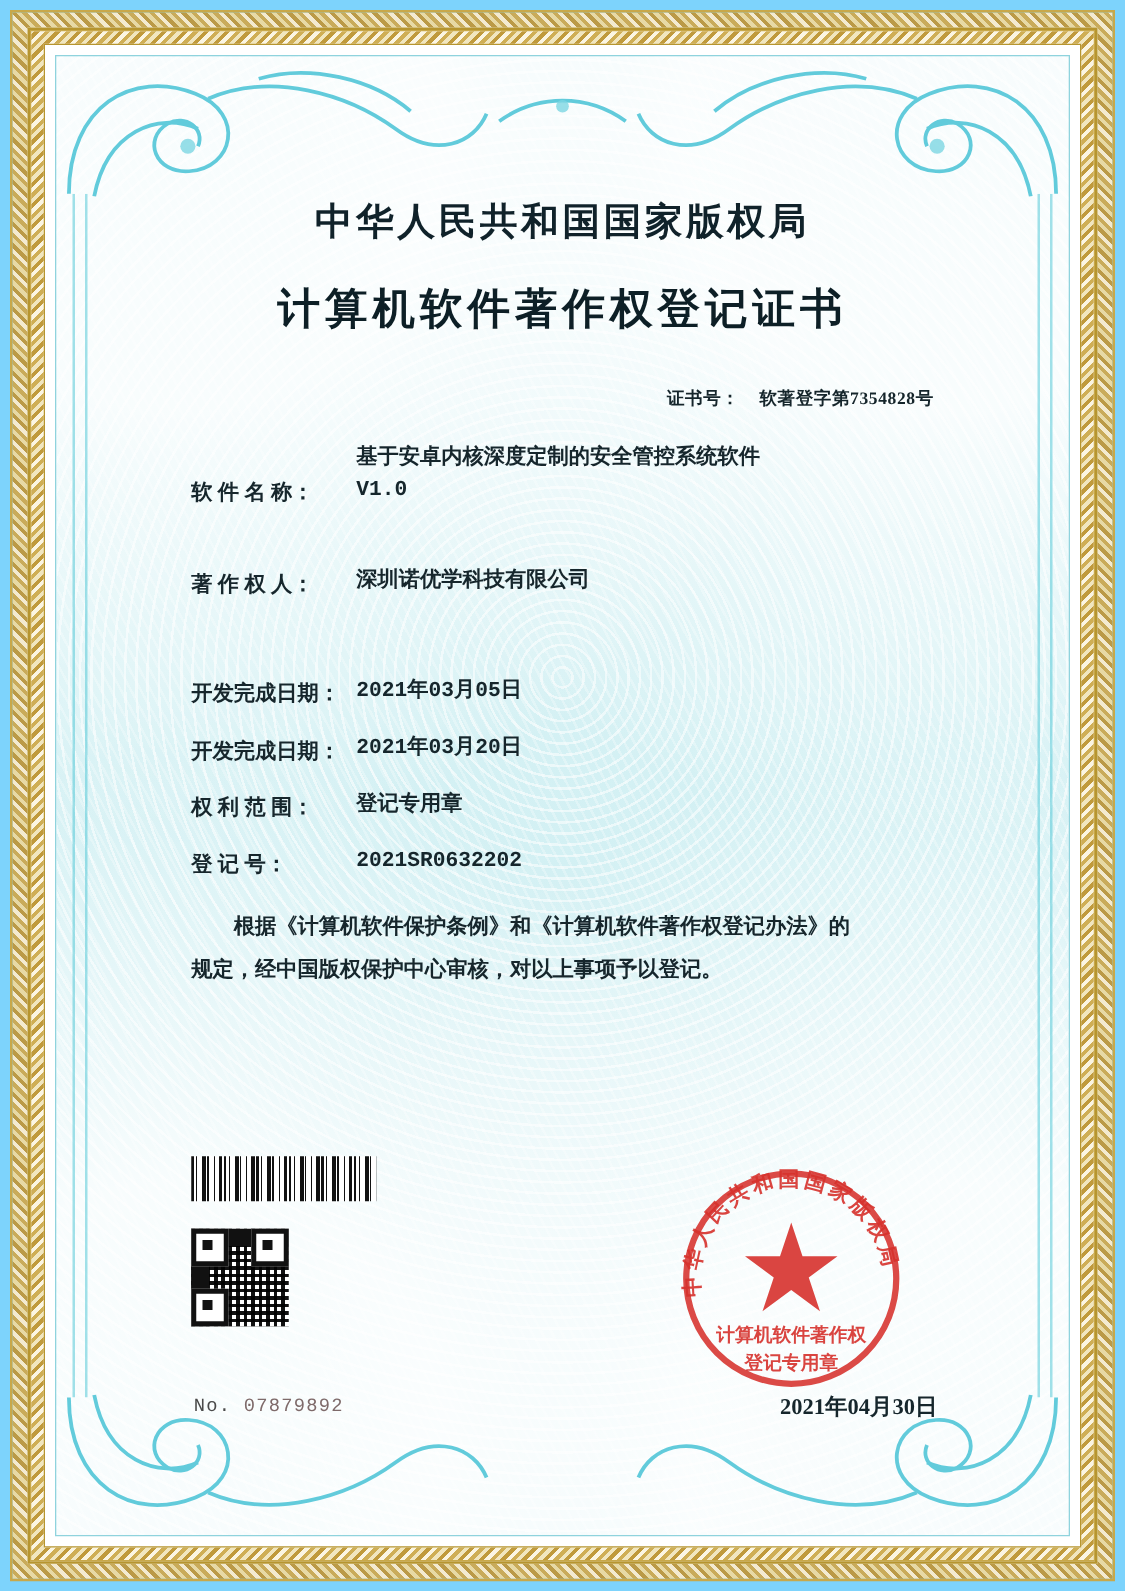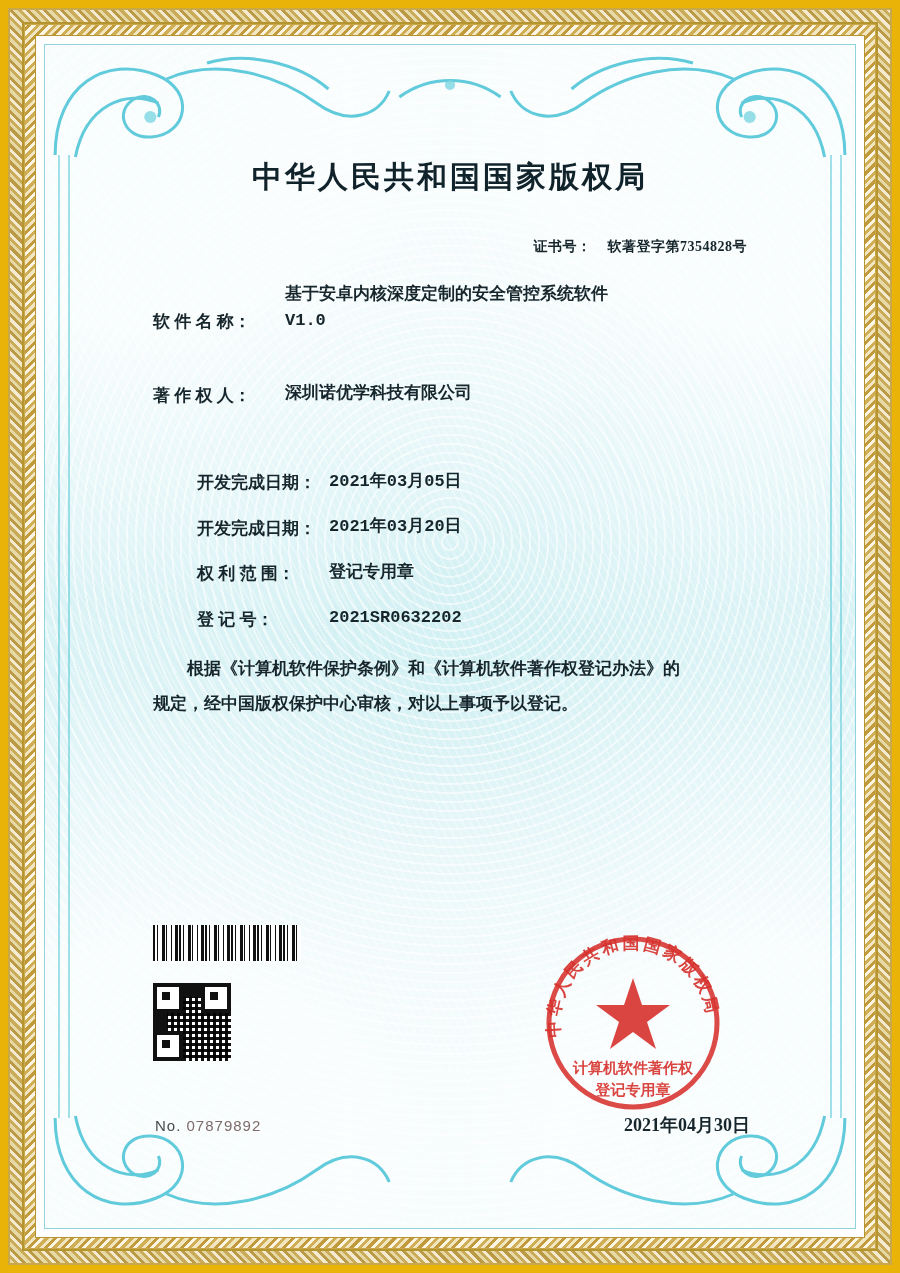--- a/index.html
+++ b/index.html
@@ -12,21 +12,21 @@
     height: 1273px;
     font-family: "Liberation Serif", "DejaVu Serif", serif;
     overflow: hidden;
   }
 
   .cert {
     position: relative;
     width: 900px;
     height: 1273px;
     box-sizing: border-box;
-    background: #eab308;
+    background: #7dd3fc;
   }
 
   
   .frame-outer {
     position: absolute;
     left: 8px; top: 8px; right: 8px; bottom: 8px;
     border: 2px solid #c8a84a;
     background:
       repeating-linear-gradient(45deg,
         #e7d9a5 0px, #e7d9a5 3px,
@@ -163,21 +163,21 @@
     flex: 1;
     font-weight: bold;
     color: #16262c;
     line-height: 1.5;
     font-family: Liberation Mono, monospace;
   }
 
   .gap-lg { height: 40px; }
   .gap-sm { height: 14px; }
 
-  .dated-row { margin-bottom: 20px; margin-left: 44px; }
+  .dated-row { margin-bottom: 20px; }
 
   .statement {
     margin-top: 16px;
     padding: 0 52px 0 48px;
     font-size: 17px;
     font-weight: bold;
     line-height: 2.1;
     color: #16262c;
     text-align: justify;
   }
@@ -224,21 +224,21 @@
   .qr-eye.tl{left:0;top:0;}
   .qr-eye.tr{right:0;top:0;}
   .qr-eye.bl{left:0;bottom:0;}
 
   .serial {
     position: absolute;
     left: 110px;
     top: 1072px;
     font-size: 15px;
     color: #7e6a6a;
-    font-family: Liberation Sans, sans-serif;
+    font-family: Liberation Mono, monospace;
     letter-spacing: 1px;
   }
   .serial .no { color:#4a4a4a; }
 
   .issue-date {
     position: absolute;
     right: 105px;
     top: 1068px;
     font-size: 18px;
     font-weight: bold;
@@ -312,20 +312,21 @@
         <g fill="none" stroke="#57c9d8" stroke-width="2" opacity="0.55">
           <path d="M14,0 L14,900"></path>
           <path d="M24,0 L24,900"></path>
         </g>
       </svg>
     </div>
 
     <div class="content">
 
       <div class="title-main">中华人民共和国国家版权局</div>
+      <div class="title-sub">计算机软件著作权登记证书</div>
 
       <div class="cert-no">
         <span class="lbl">证书号：</span><span>软著登字第7354828号</span>
       </div>
 
       <div class="fields">
 
         <div class="field-row">
           <div class="field-label tight">软 件 名 称：</div>
           <div class="field-value" style="white-space:pre-line;">基于安卓内核深度定制的安全管控系统软件

